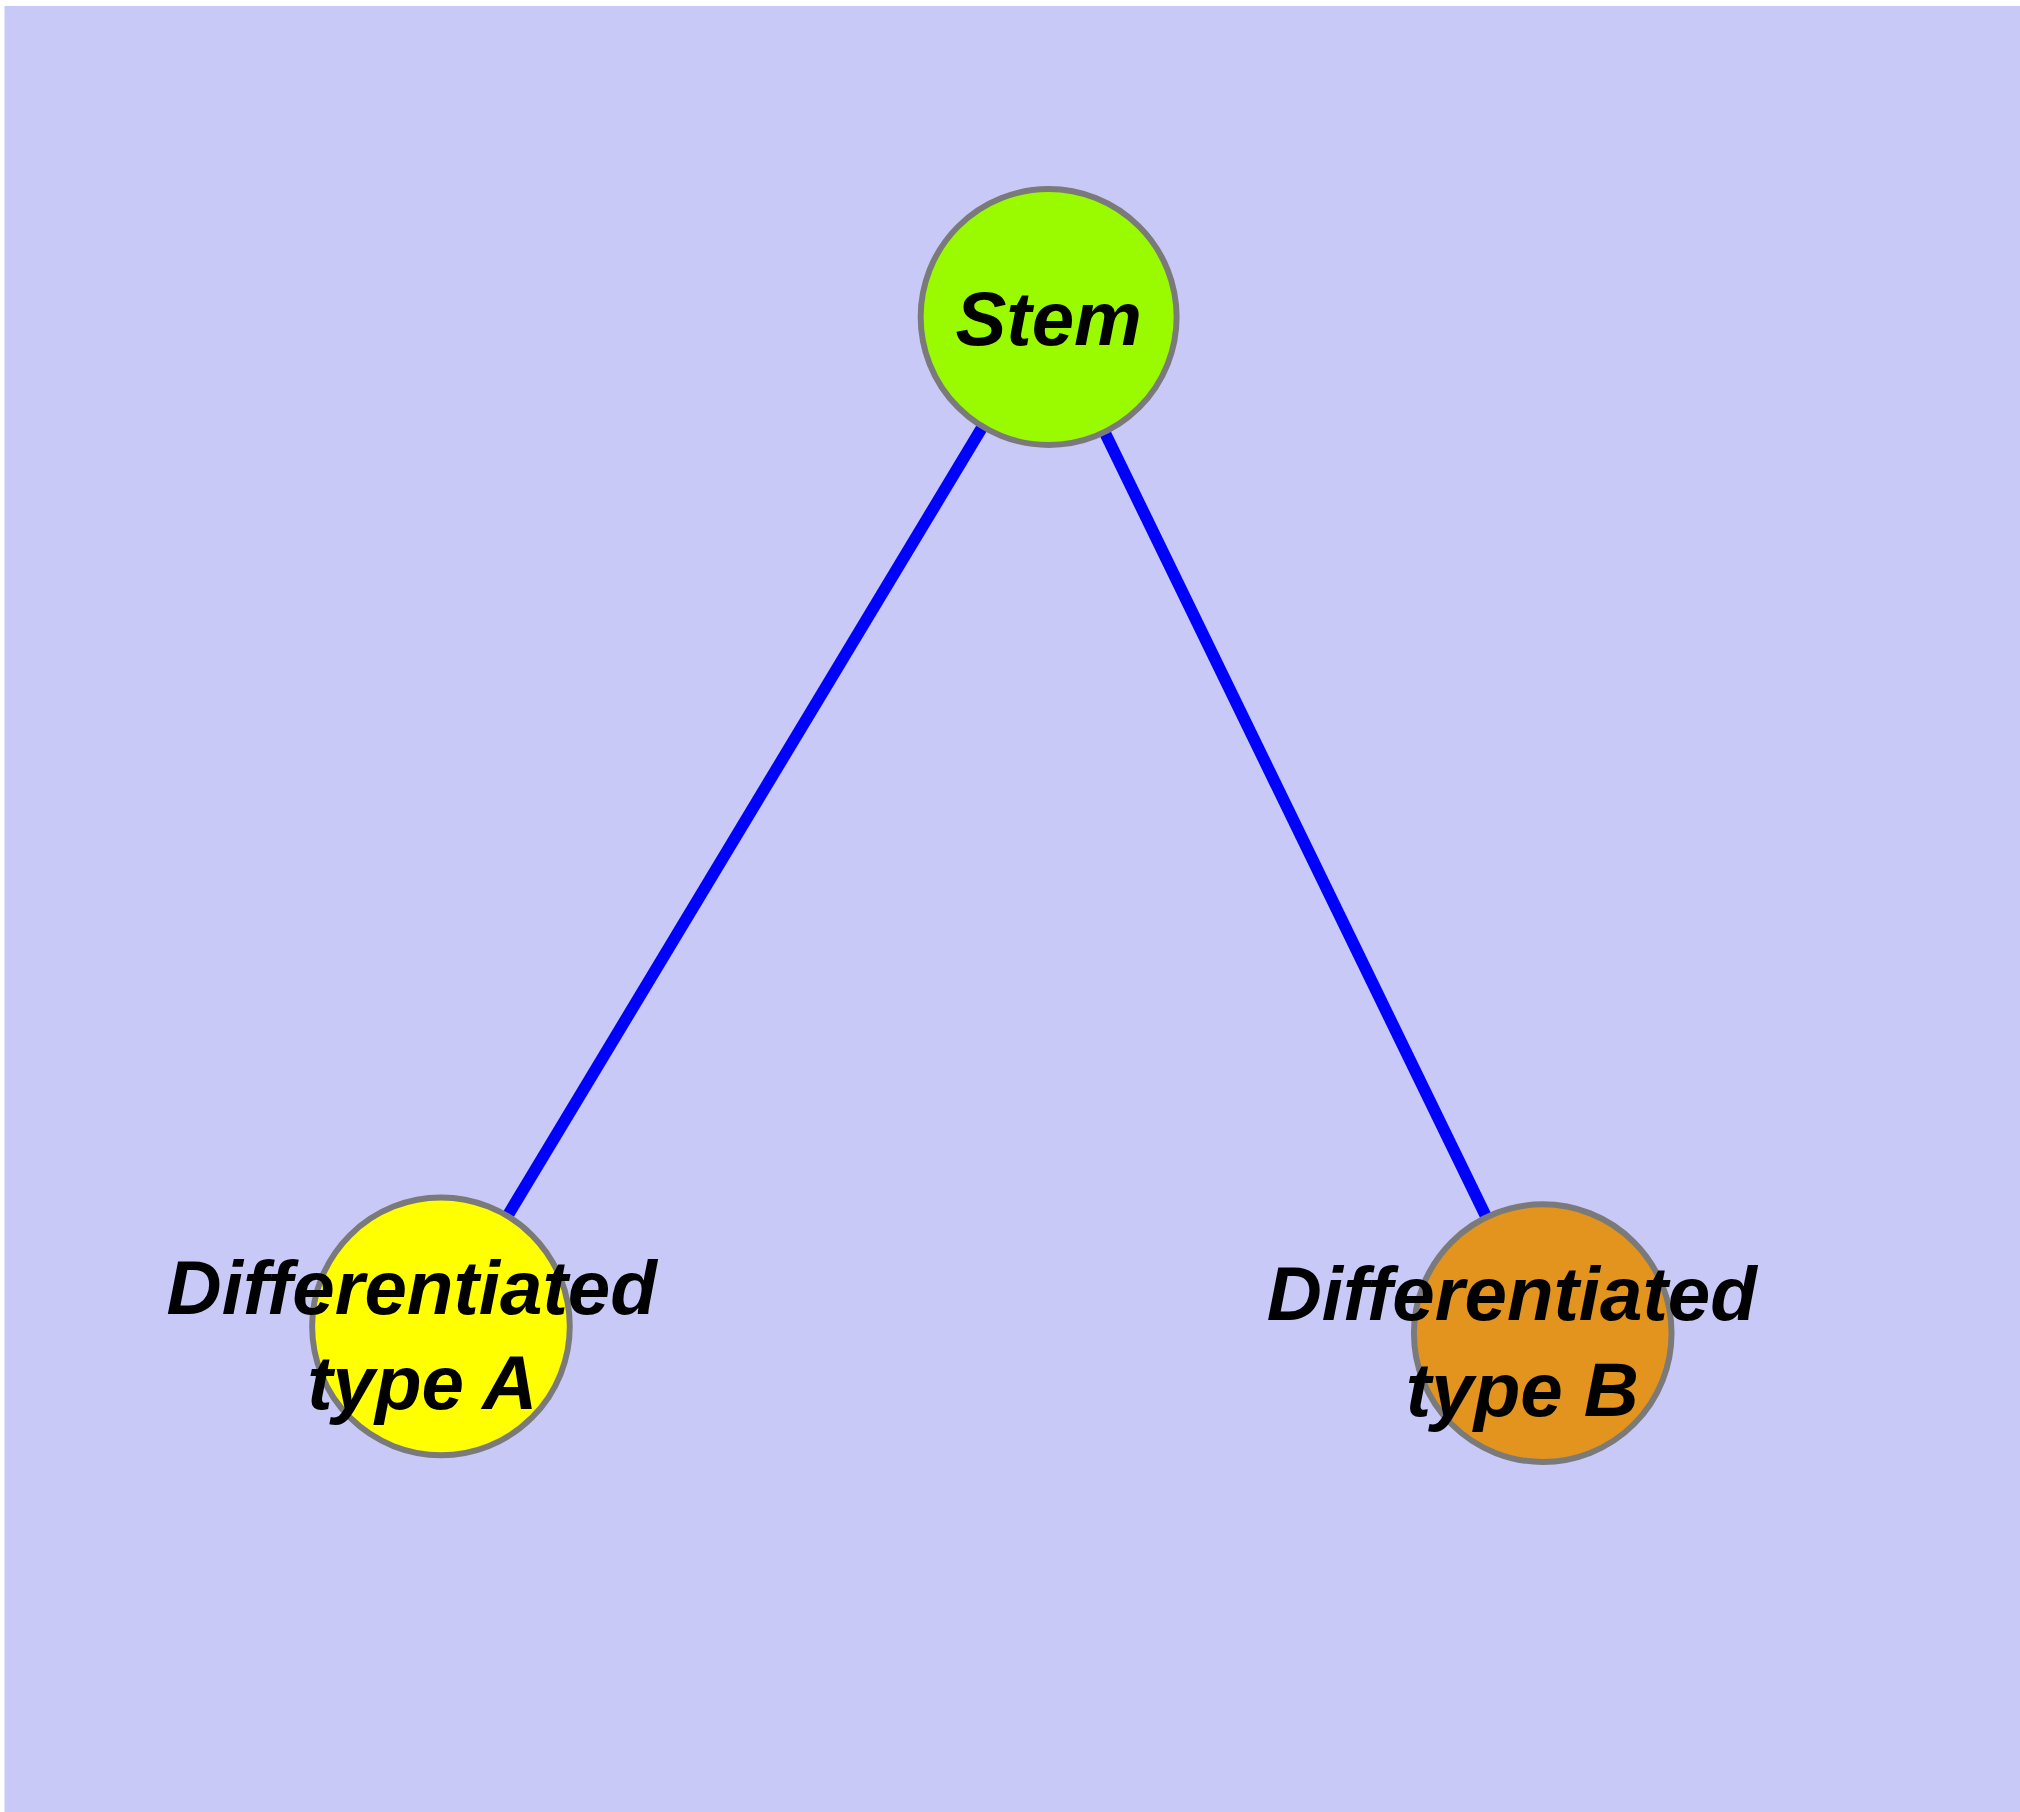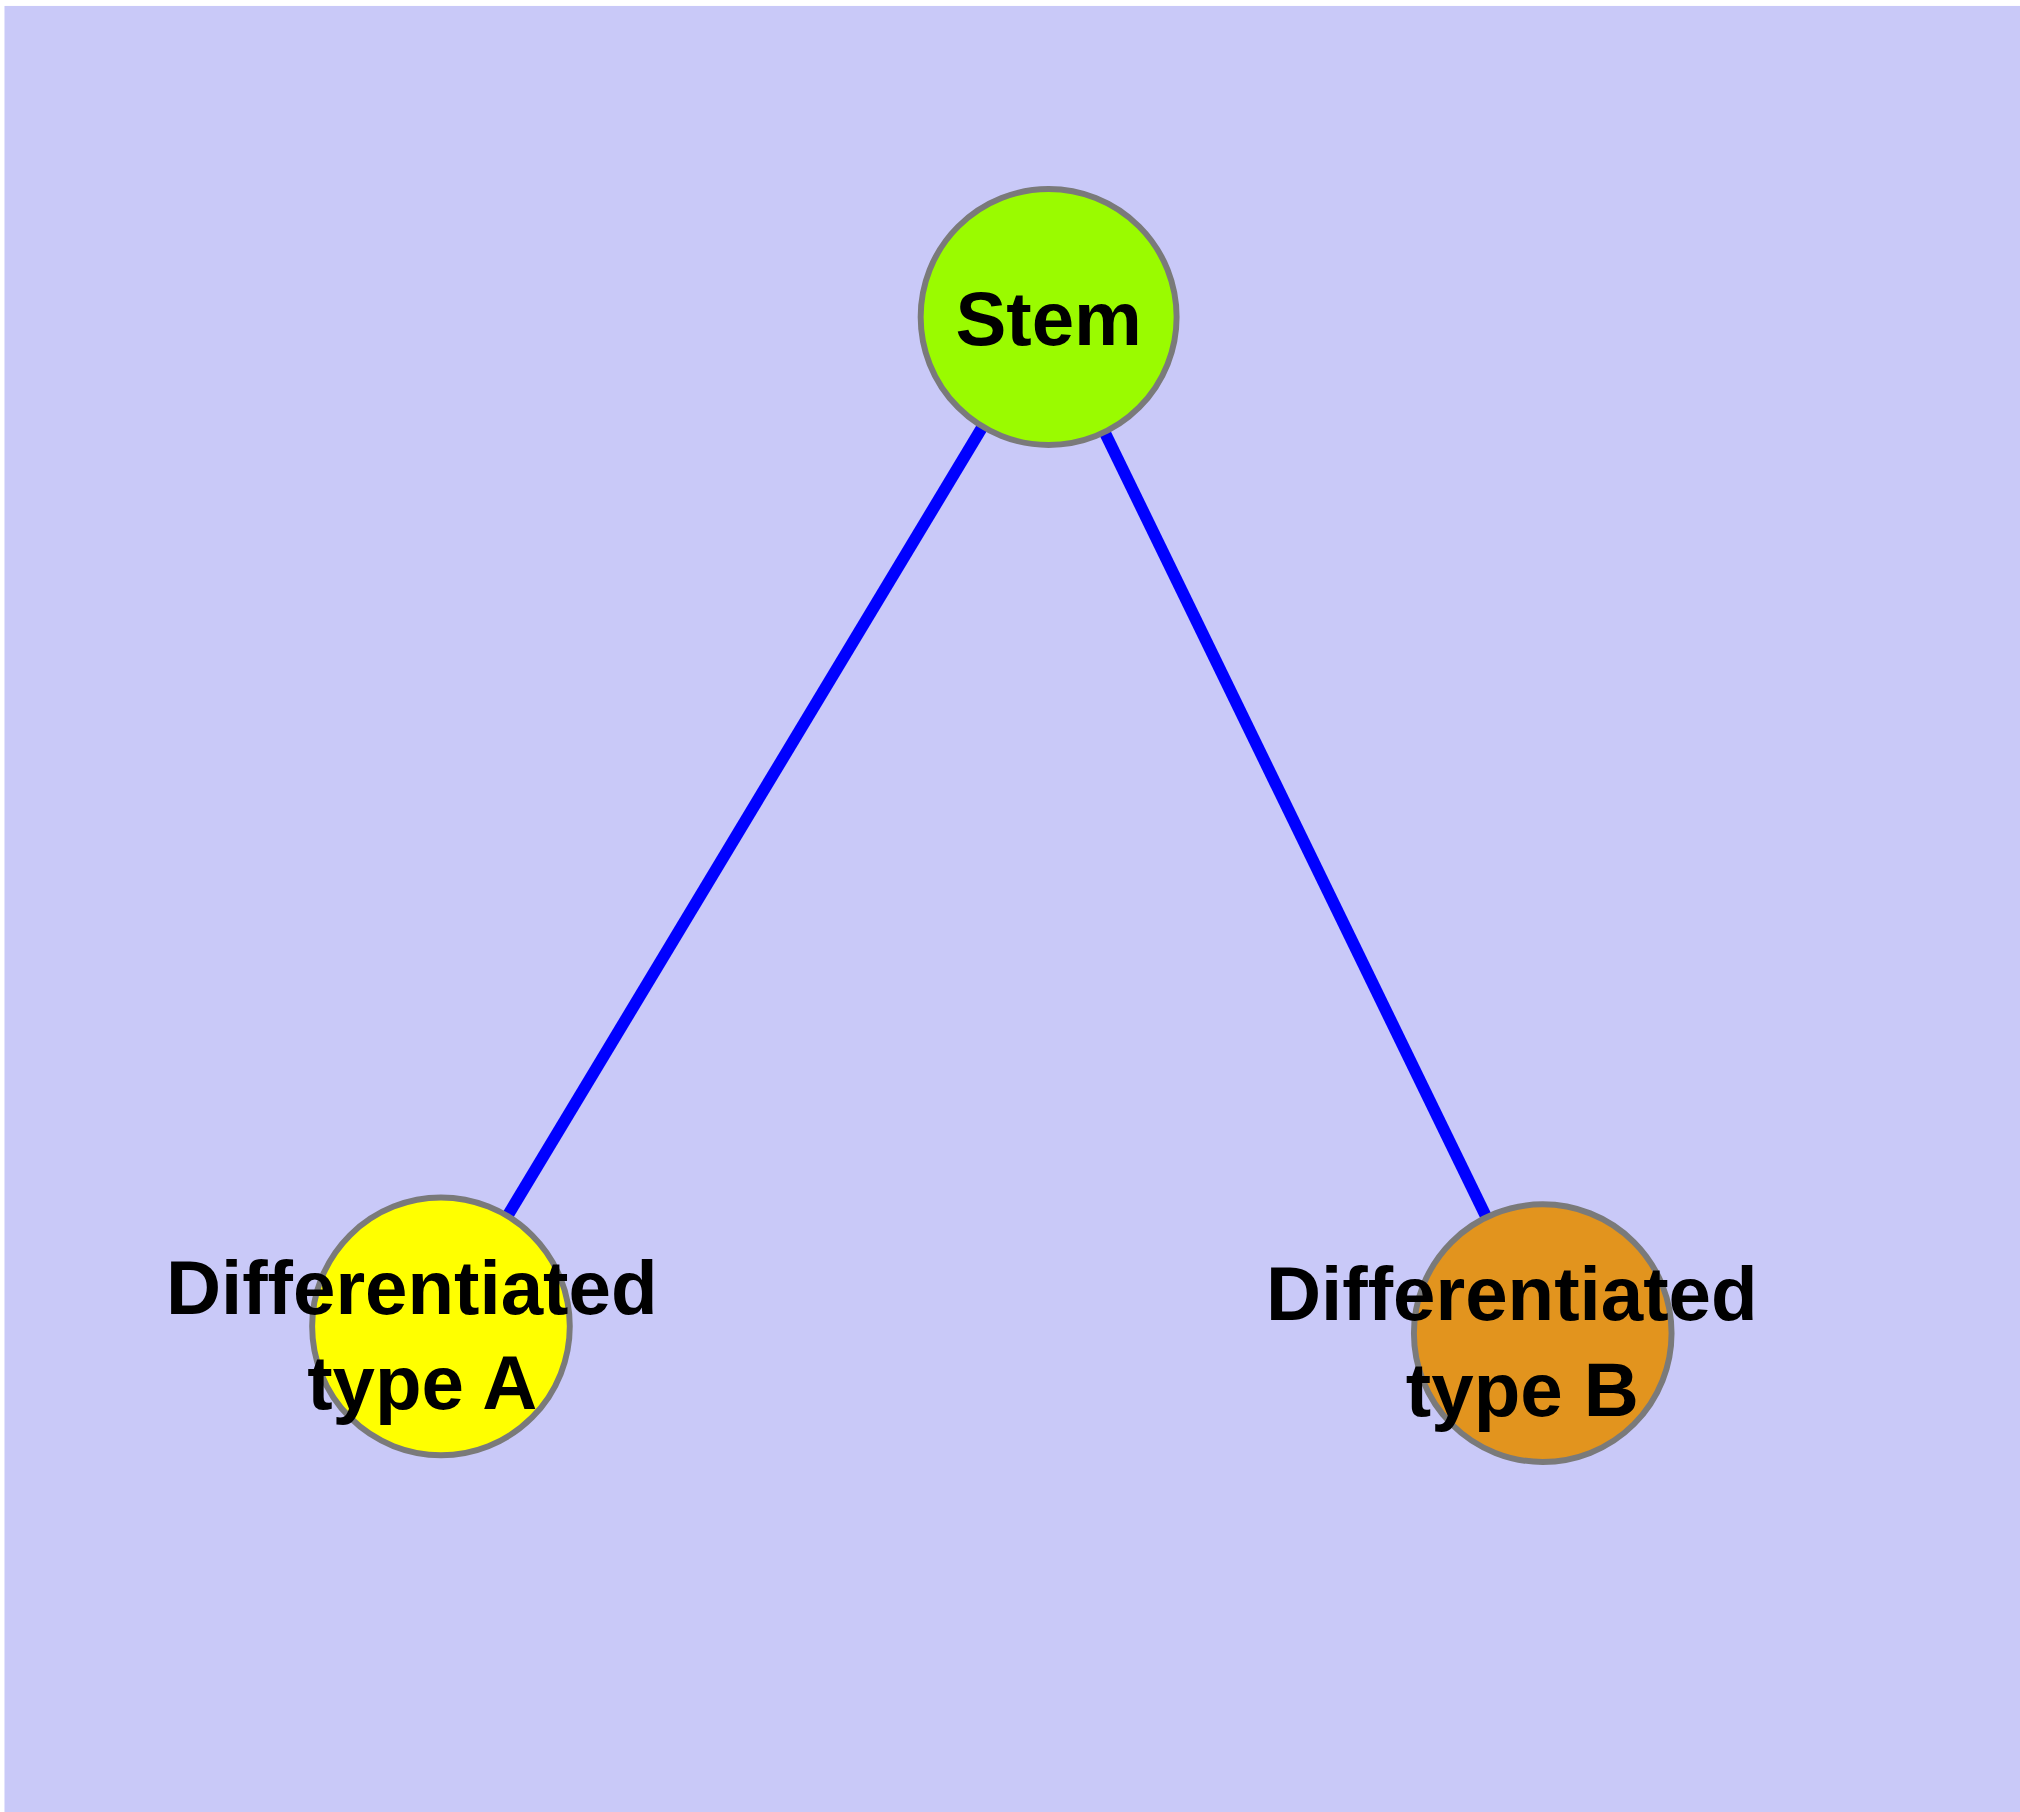--- a/index.html
+++ b/index.html
@@ -7,20 +7,21 @@
     padding: 0;
     background: #ffffff;
     width: 2021px;
     height: 1812px;
     overflow: hidden;
   }
   .stage {
     position: relative;
     width: 2021px;
     height: 1812px;
+    font-style: italic;
   }
   svg {
     display: block;
     font-family: "Liberation Sans", sans-serif;
   }
   .node-label {
     font-weight: bold;
     font-size: 90px;
     fill: #000000;
     text-anchor: middle;

